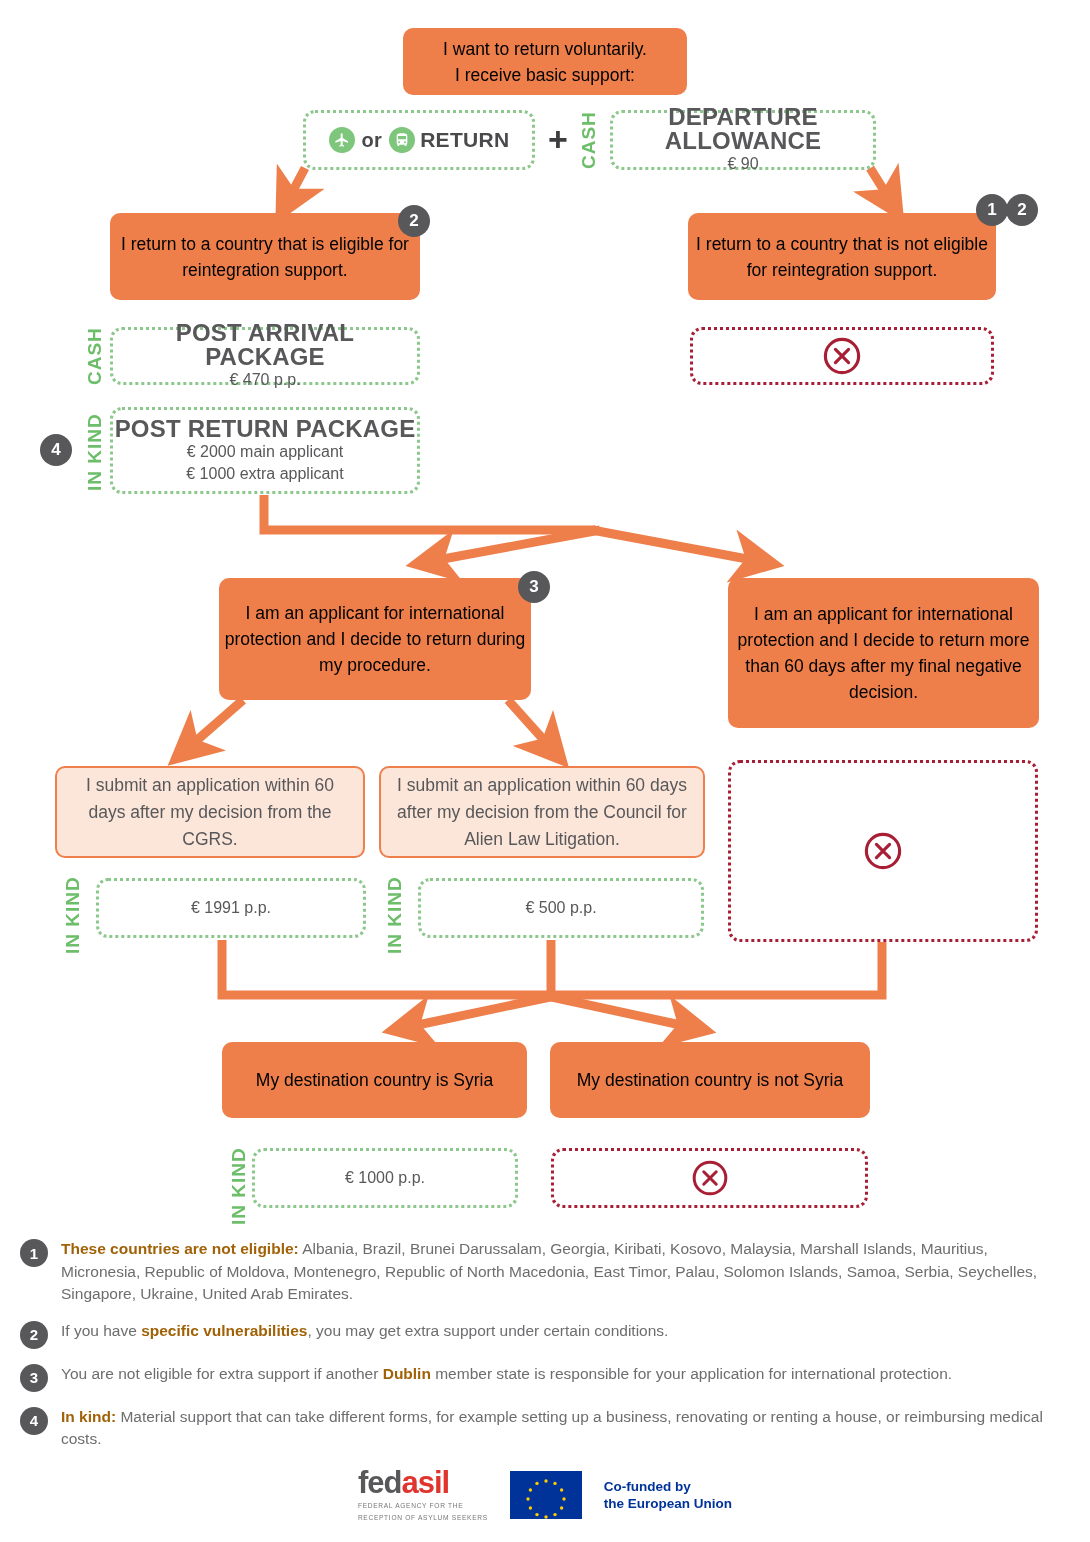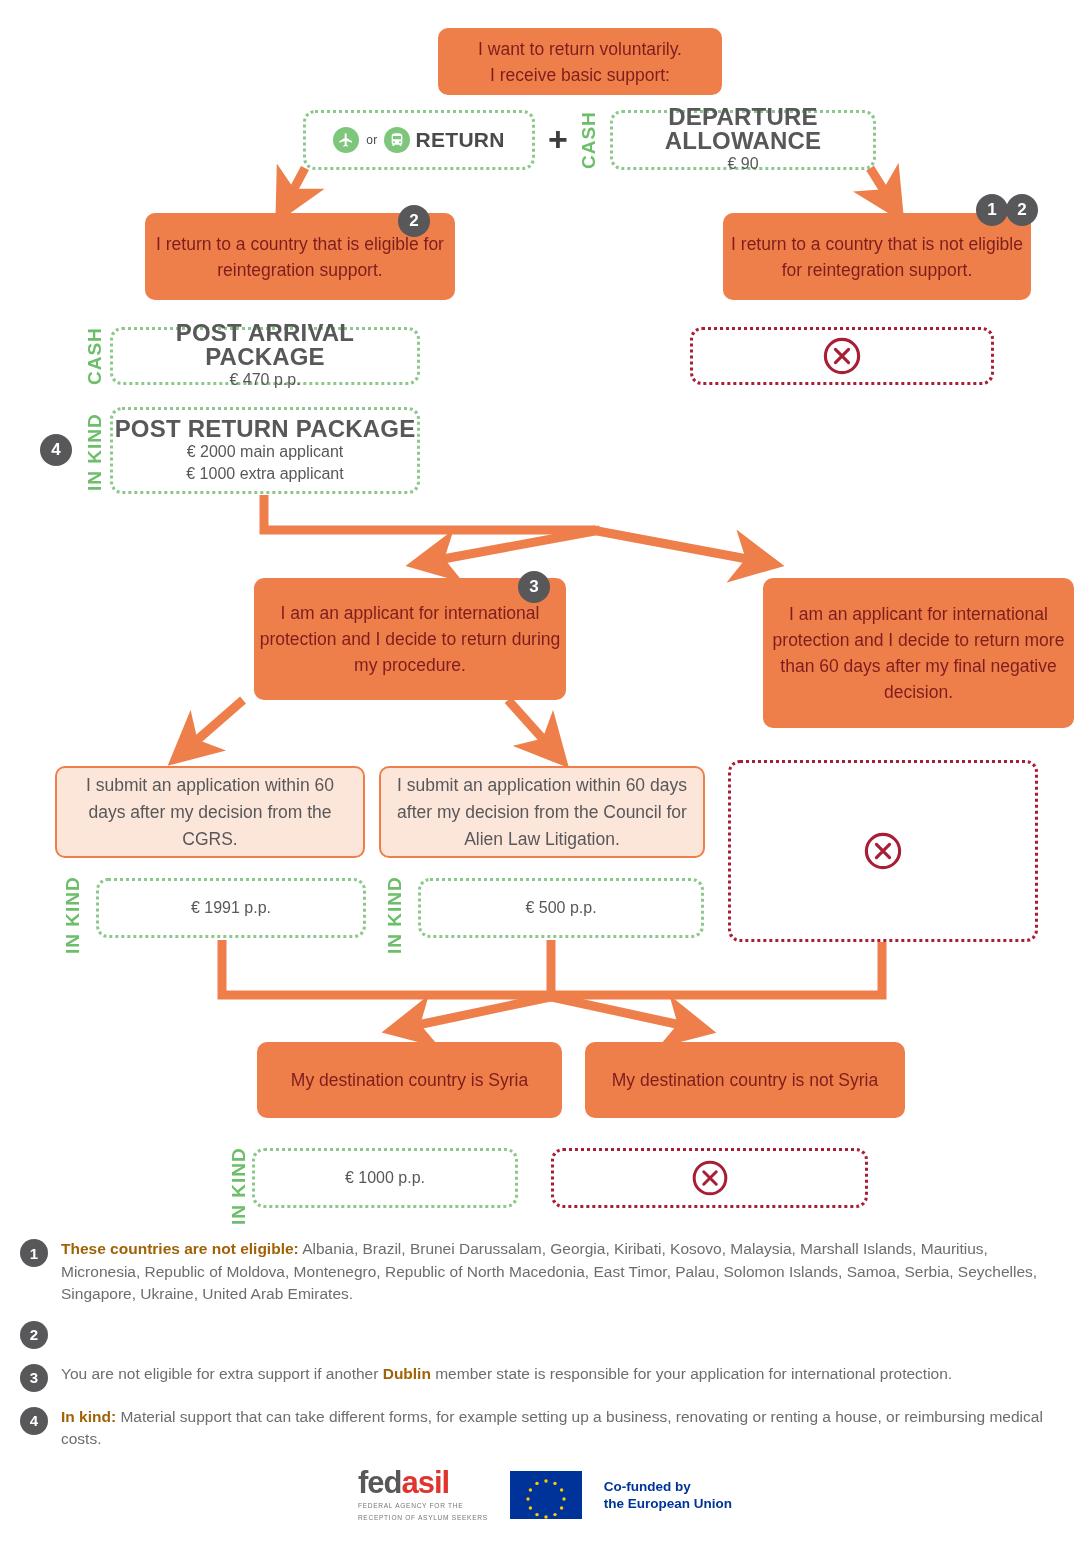--- a/index.html
+++ b/index.html
@@ -10,22 +10,22 @@
     color:#58585A;
     position:relative;
     overflow:hidden;
   }
   .stage{position:absolute;left:0;top:0;width:1090px;height:1542px;}
 
   
   .box{position:absolute;box-sizing:border-box;display:flex;align-items:center;justify-content:center;text-align:center;}
 
   .orange{
-    background:#EE7F4B;color:#7f1d1d;border-radius:10px;
-    font-size:17.5px;line-height:26px;padding:8px 0;margin-left:35px;
+    background:#EE7F4B;color:#000000;border-radius:10px;
+    font-size:17.5px;line-height:26px;padding:8px 0;
   }
   .peach{
     background:#FCE6DA;border:2px solid #EE7F4B;border-radius:10px;
     color:#58585A;font-size:17.5px;line-height:27px;padding:6px 12px;
   }
   .greenbox{
     border:3px dotted #8CC78B;border-radius:12px;background:#ffffff;
     color:#58585A;
   }
   .redbox{
@@ -54,21 +54,21 @@
   .plus{
     position:absolute;color:#3d3d3f;font-size:34px;font-weight:bold;line-height:1;
   }
 
   
   .xcircle{position:absolute;width:46px;height:46px;}
 
   
   .ticketrow{display:flex;align-items:center;gap:5px;font-size:21px;font-weight:bold;color:#4a4a4c;letter-spacing:.3px;}
   .gcirc{width:26px;height:26px;border-radius:50%;background:#7EC67C;display:inline-flex;align-items:center;justify-content:center;}
-  .orlbl{font-size:12px;font-weight:normal;color:#4a4a4c;padding:0 2px;}
+  .orlbl{font-size:20px;font-weight:bold;color:#4a4a4c;padding:0 2px;}
 
   
   .notes{position:absolute;left:20px;top:1238px;width:1050px;}
   .note{display:flex;align-items:flex-start;margin-bottom:14px;}
   .nbadge{
     flex:0 0 auto;width:28px;height:28px;border-radius:50%;background:#58585A;
     color:#fff;font-size:15px;font-weight:bold;display:flex;align-items:center;justify-content:center;
     margin-right:13px;margin-top:1px;
   }
   .ntext{font-size:15.5px;line-height:22.5px;color:#6d6d6f;}
@@ -248,20 +248,21 @@
 
   <div class="notes">
 
     <div class="note">
       <div class="nbadge">1</div>
       <div class="ntext"><b>These countries are not eligible:</b><span> Albania, Brazil, Brunei Darussalam, Georgia, Kiribati, Kosovo, Malaysia, Marshall Islands, Mauritius, Micronesia, Republic of Moldova, Montenegro, Republic of North Macedonia, East Timor, Palau, Solomon Islands, Samoa, Serbia, Seychelles, Singapore, Ukraine, United Arab Emirates.</span></div>
     </div>
 
     <div class="note">
       <div class="nbadge">2</div>
+      <div class="ntext"><span>If you have </span><b>specific vulnerabilities</b><span>, you may get extra support under certain conditions.</span></div>
     </div>
 
     <div class="note" style="margin-top:8px;">
       <div class="nbadge">3</div>
       <div class="ntext"><span>You are not eligible for extra support if another </span><b>Dublin</b><span> member state is responsible for your application for international protection.</span></div>
     </div>
 
     <div class="note" style="margin-top:8px;">
       <div class="nbadge">4</div>
       <div class="ntext"><b>In kind:</b><span> Material support that can take different forms, for example setting up a business, renovating or renting a house, or reimbursing medical costs.</span></div>

